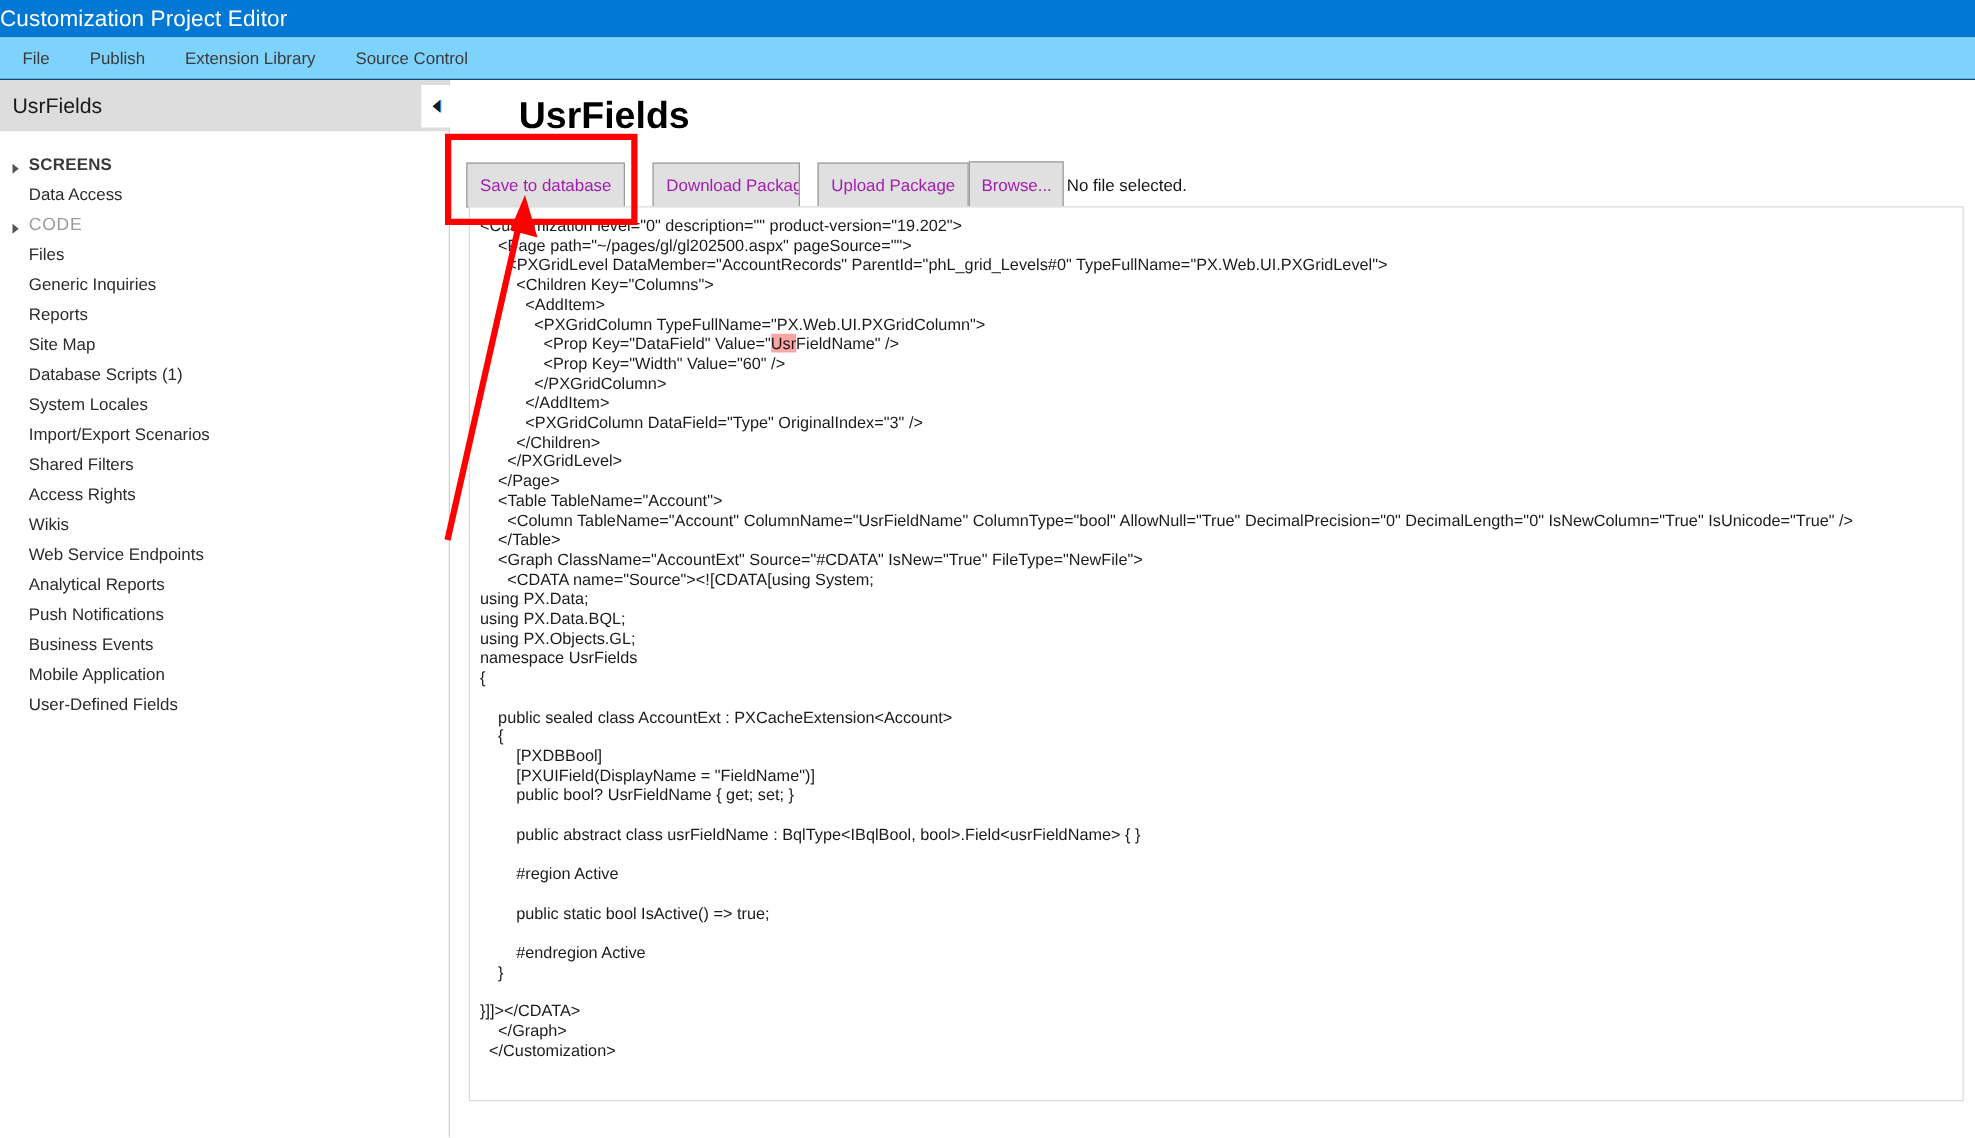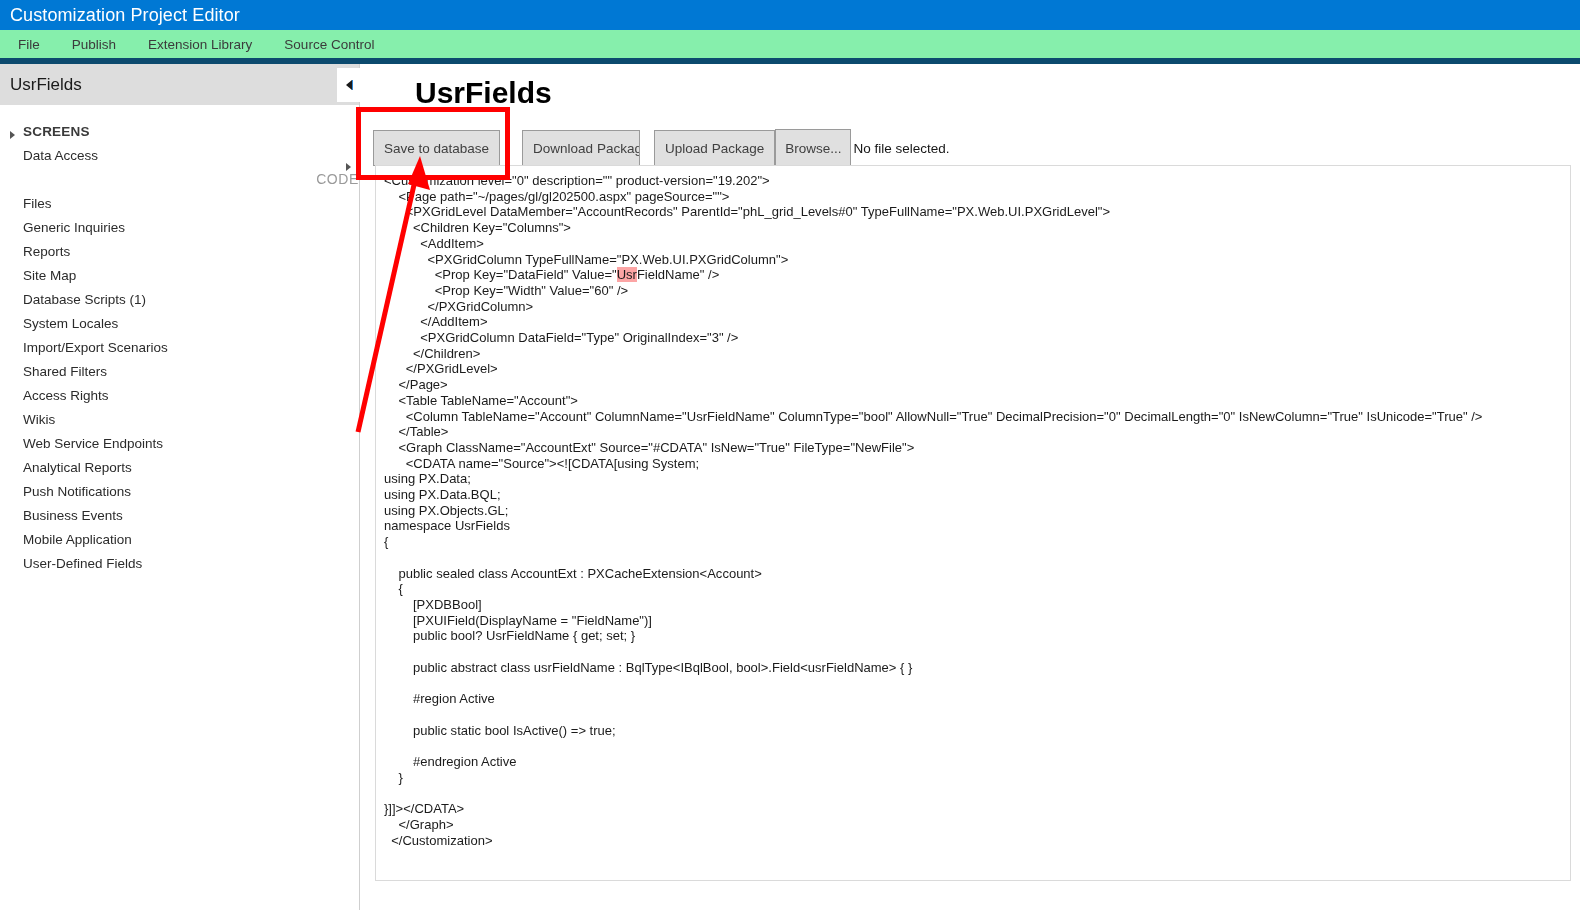--- a/index.html
+++ b/index.html
@@ -19,31 +19,30 @@
   
   .titlebar {
     position: absolute; left: 0; top: 0;
     width: 1580px; height: 30px;
     background: #0078d4;
     display: flex; align-items: center;
   }
   .titlebar .title {
     color: #ffffff;
     font-size: 18px;
-    padding-left: 10px;
     letter-spacing: 0.1px;
     white-space: nowrap;
   }
 
   
   .menubar {
     position: absolute; left: 0; top: 30px;
     width: 1580px; height: 34px;
-    background: #86efac;
-    border-bottom: 6px solid #0c4a6e;
+    background: #7dd3fc;
+    border-bottom: 1px solid #0c4a6e;
     display: flex; align-items: center;
   }
   .menu-item {
     font-size: 13.5px;
     color: #3b3b3b;
     padding: 4px 14px;
     margin-left: 4px;
     white-space: nowrap;
     cursor: default;
   }
@@ -103,21 +102,21 @@
   .tree-row .arrow {
     width: 0; height: 0;
     border-top: 4px solid transparent;
     border-bottom: 4px solid transparent;
     border-left: 5px solid #555555;
     margin-right: 8px;
     flex: 0 0 auto;
   }
   .tree-row .noarrow { width: 13px; flex: 0 0 auto; }
   .tree-row.group { font-weight: bold; color: #3a3a3a; letter-spacing: 0.2px; }
-  .tree-row.group.dim { color: #9a9a9a; font-weight: normal; letter-spacing: 0.6px; font-size: 14px; flex-direction: column; }
+  .tree-row.group.dim { color: #9a9a9a; font-weight: normal; letter-spacing: 0.6px; font-size: 14px; }
   .tree-row.child { }
 
   
   .content {
     position: absolute; left: 361px; top: 64px;
     width: 1219px; height: 846px;
     background: #ffffff;
     overflow: hidden;
   }
   .page-title {
@@ -129,21 +128,21 @@
 
   .toolbar {
     position: absolute; left: 12px; top: 65px;
     display: flex; align-items: center;
   }
   .btn {
     background: #e0e0e0;
     border: 1px solid #9a9a9a;
     font-family: "Liberation Sans", sans-serif;
     font-size: 13.5px;
-    color: #404040;
+    color: #a21caf;
     height: 36px;
     padding: 0 10px;
     white-space: nowrap;
     overflow: hidden;
     text-overflow: clip;
     cursor: pointer;
     display: inline-flex; align-items: center; justify-content: center;
   }
   .btn-save { margin-right: 22px; }
   .btn-download { width: 118px; margin-right: 14px; padding: 0 10px; justify-content: flex-start; }

